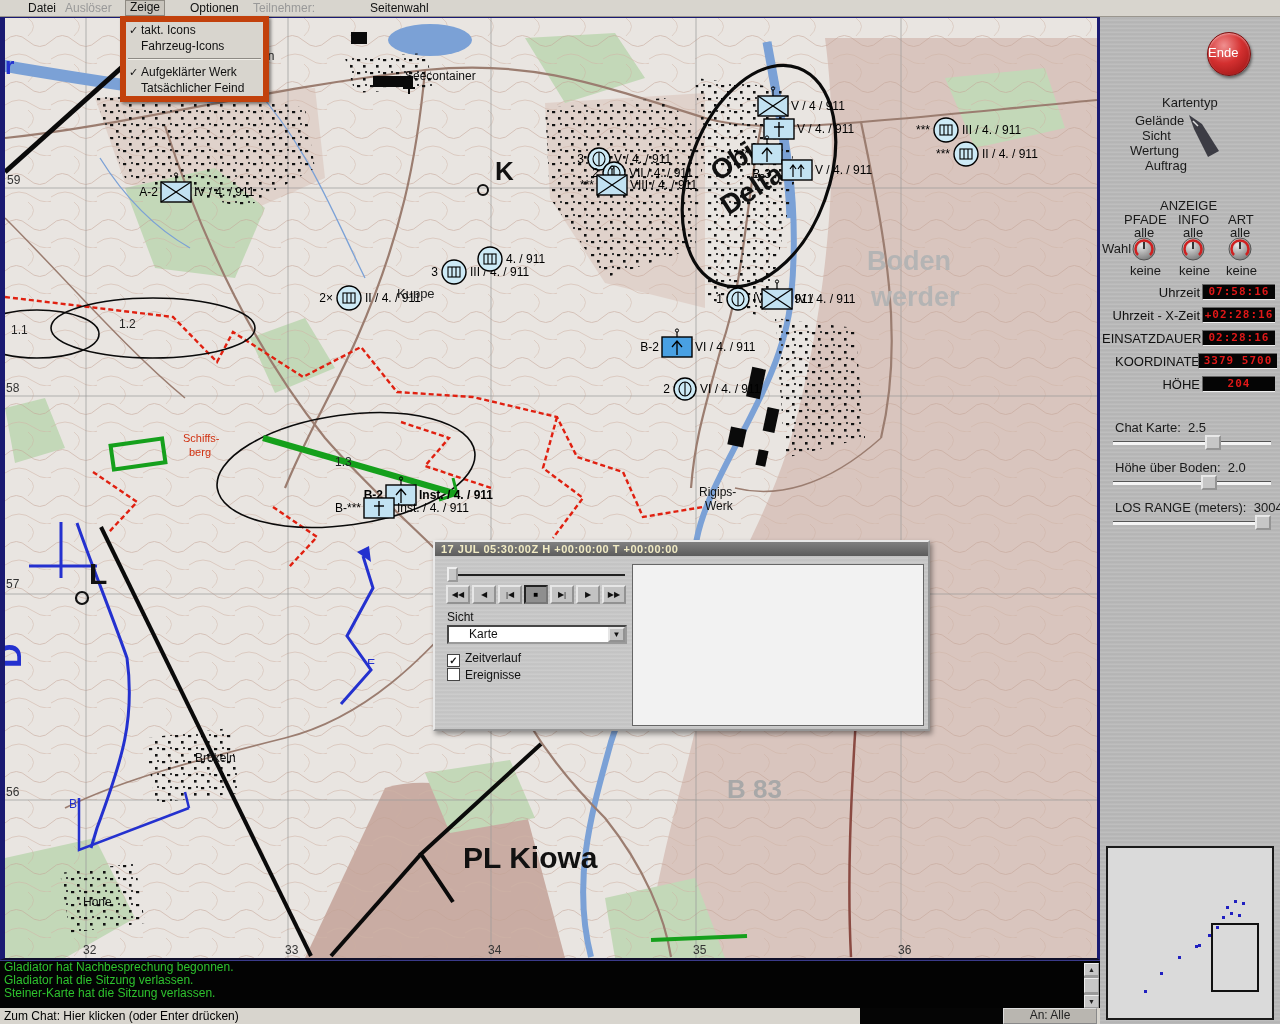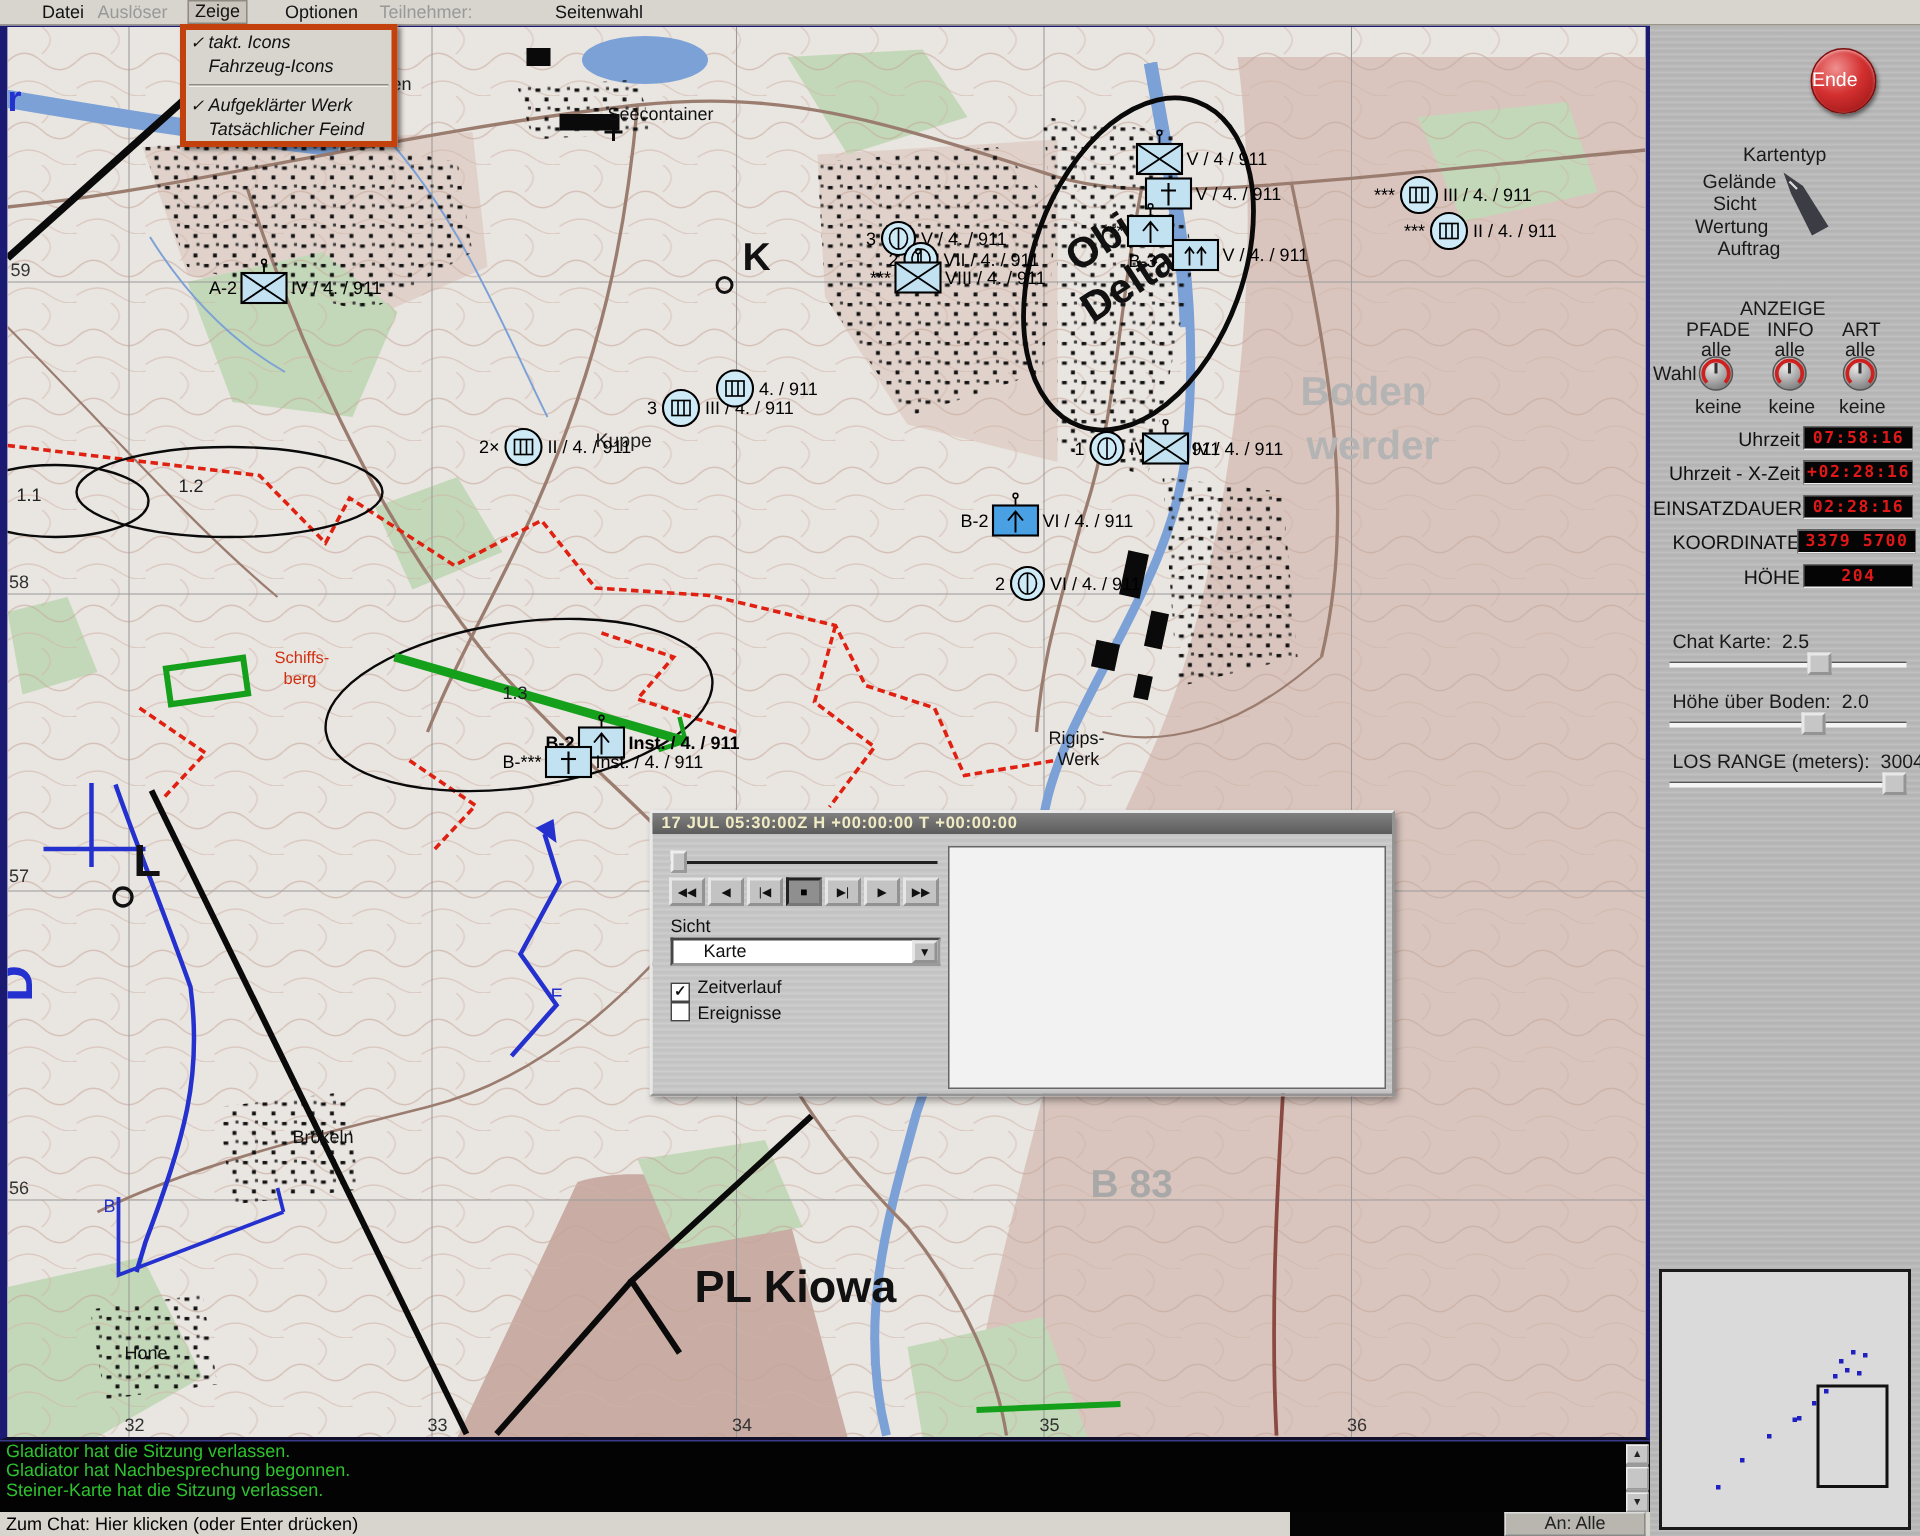--- a/index.html
+++ b/index.html
@@ -6,21 +6,21 @@
   #screen{position:relative;width:1280px;height:1024px;overflow:hidden;
     font-family:"Liberation Sans",sans-serif;background:#b7b7b7;}
   
   #menubar{position:absolute;left:0;top:0;width:1280px;height:16px;background:#d8d5ce;
     border-bottom:1px solid #9a968e;font-size:12px;color:#111;z-index:60;}
   .mitem{position:absolute;top:1px;height:14px;line-height:14px;padding:0 4px;cursor:default;}
   .mitem.dis{color:#999;}
   .mitem.open{background:#c9c5bd;border:1px solid #8f8b83;top:0;line-height:13px;}
   
   #dropdown{position:absolute;left:120px;top:16px;width:137px;background:#d8d5ce;
-    border:4px solid #c2410c;box-shadow:2px 2px 3px rgba(0,0,0,.45);z-index:70;font-size:12px;font-style:italic;}
+    border:6px solid #c2410c;box-shadow:2px 2px 3px rgba(0,0,0,.45);z-index:70;font-size:12px;}
   .ditem{height:16px;line-height:16px;white-space:nowrap;color:#111;}
   .ditem .chk{display:inline-block;width:15px;text-align:center;font-size:11px;}
   .dsep{height:1px;background:#8d8a84;margin:4px 2px;border-bottom:1px solid #f0eee8;}
   
   #map-window{position:absolute;left:0;top:16px;width:1100px;height:944px;box-sizing:border-box;
     border-left:5px solid #1a1a72;border-top:2px solid #1a1a72;border-right:3px solid #1a1a72;
     border-bottom:2px solid #10102a;background:#e9e5e1;z-index:10;}
   #map-window svg{display:block;}
   .mlab{font-family:"Liberation Sans",sans-serif;}
   .unit text{font:12px "Liberation Sans",sans-serif;fill:#000;}
@@ -426,22 +426,22 @@
     <div class="tdchk" style="top:110px">
       <span class="box">✓</span><span>Zeitverlauf</span>
     </div>
     <div class="tdchk" style="top:126px">
       <span class="box"></span><span>Ereignisse</span>
     </div>
     <div id="td-panel"></div>
   </div>
 
   <div id="chat">
+    <div class="cline">Gladiator hat Nachbesprechung begonnen.</div>
     <div class="cline">Gladiator hat die Sitzung verlassen.</div>
-    <div class="cline">Gladiator hat Nachbesprechung begonnen.</div>
     <div class="cline">Steiner-Karte hat die Sitzung verlassen.</div>
     <div id="chat-scroll">
       <div class="csb" style="top:0">▲</div>
       <div id="chat-thumb"></div>
       <div class="csb" style="top:32px">▼</div>
     </div>
   </div>
   <div id="statusbar">
     <span style="padding-left:4px">Zum Chat: Hier klicken (oder Enter drücken)</span>
     <div id="status-black"></div>

